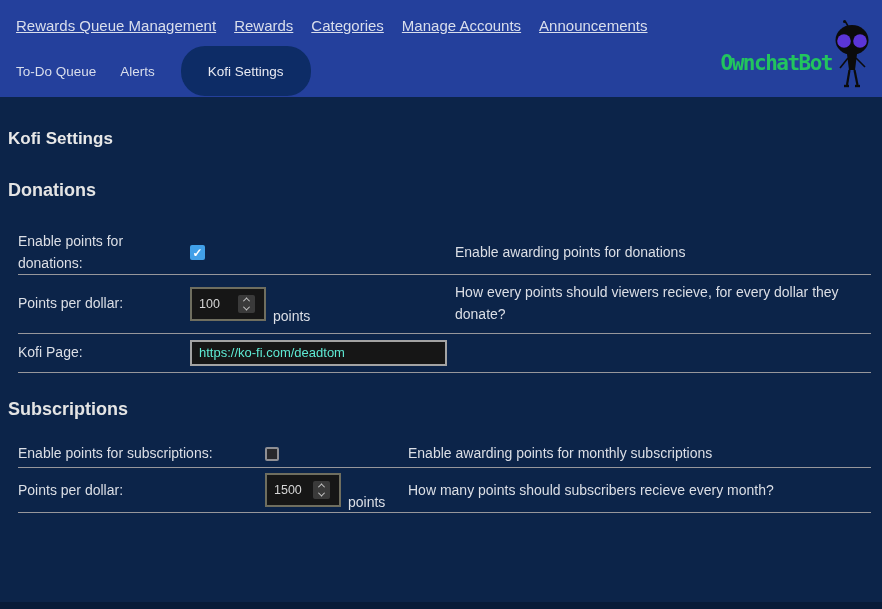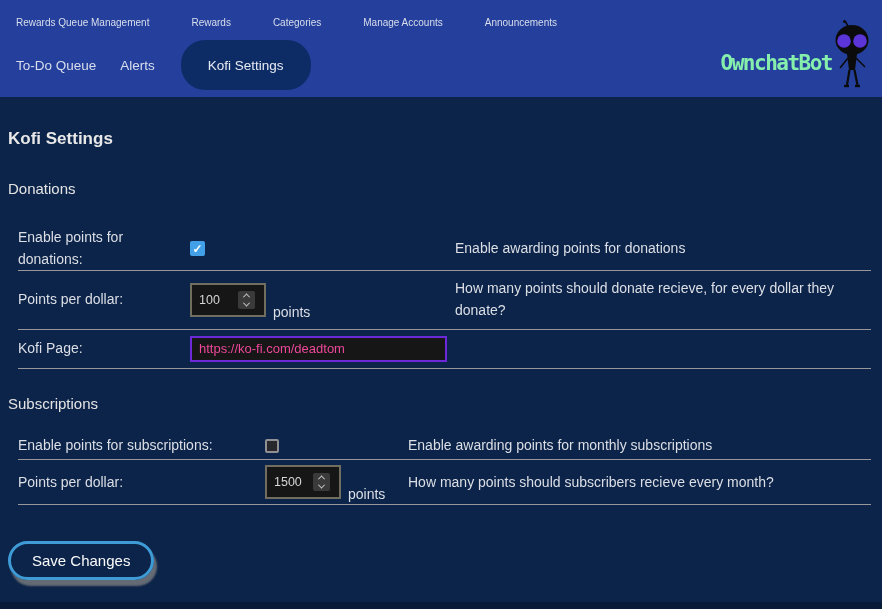--- a/index.html
+++ b/index.html
@@ -7,47 +7,47 @@
   body {
     width:882px; height:609px; overflow:hidden; position:relative;
     background:#0C2449;
     font-family:"Liberation Sans", sans-serif;
     color:#DCDFE6;
   }
 
   
   .nav { height:97px; background:#24409C; position:relative; }
   .nav-row1 {
-    display:flex; gap:42px; padding:17px 0 0 16px;
-    font-size:10px; color:#D9DEEC;
+    display:flex; gap:18px; padding:17px 0 0 16px;
+    font-size:15px; color:#D9DEEC;text-decoration:underline;
   }
   .nav-row2 {
     display:flex; align-items:stretch; gap:24px;
     padding-left:16px; margin-top:12px; height:50px;
     font-size:13.5px; color:#D9DEEC;
   }
   .nav-link  { white-space:nowrap; cursor:pointer; }
   .nav-link2 { display:flex; align-items:center; white-space:nowrap; cursor:pointer; }
   .nav-link2.active {
     background:#0D2C66; border-radius:24px; padding:0 27px; margin-left:2px;
     color:#E8EAF2;
   }
 
   
   .logo { position:absolute; top:20px; right:6px; display:flex; align-items:flex-end; }
   .logo-text {
-    color:#86efac; font-family:"DejaVu Sans Mono", monospace; font-weight:bold;
+    color:#22c55e; font-family:"DejaVu Sans Mono", monospace; font-weight:bold;
     font-size:21px; letter-spacing:-1.5px; line-height:1; margin:0 -4px 16px 0;
   }
   .robot { width:48px; height:70px; }
 
   
   .main { padding:0 8px; }
   .page-title { font-size:17px; font-weight:bold; color:#E8E8E8; margin:32px 0 0; }
-  .section-heading { font-size:15px; font-weight:normal; color:#E4E4E4; margin:31px 0 0; }
+  .section-heading { font-size:18px; font-weight:bold; color:#E4E4E4; margin:31px 0 0; }
   .section-heading.subs { margin-top:26px; }
 
   .settings-table { margin:26px 3px 0 10px; font-size:14px; }
   .settings-table.subs { margin-top:20px; }
   .row { display:grid; align-items:center; border-bottom:1px solid #97979B; }
   .donations .row { grid-template-columns:172px 265px 1fr; }
   .subscriptions .row { grid-template-columns:247px 143px 1fr; }
   .row.d1 { padding:4px 0 0; }
   .row.d2 { padding:7px 0; }
   .row.d3 { padding:6px 0; }
@@ -77,21 +77,21 @@
     width:17px; height:18px; background:#3A3A3A; border-radius:2px;
     display:flex; flex-direction:column; align-items:center; justify-content:center;
     gap:4px; cursor:pointer;
   }
   .chev { width:5px; height:5px; border:solid #CFCFCF; border-width:1.5px 1.5px 0 0; }
   .chev.up   { transform:rotate(-45deg) translate(-1px,1px); }
   .chev.down { transform:rotate(135deg) translate(-1px,1px); }
 
   
   .textinput {
-    background:#161616; border:2px solid #6d28d9; outline:none; color:#ec4899;
+    background:#161616; border:2px solid #a3a3a3; outline:none; color:#5eead4;
     font-size:13px; width:257px; height:26px; padding:1px 7px;
     font-family:"Liberation Sans", sans-serif;
   }
   .suffix { margin-left:7px;margin-top:24px; }
 
   
   .save-btn {
     margin-top:36px; background:transparent;
     border:3px solid #3E9BD6; border-radius:22px;
     color:#FAFAFA; font-size:15px; padding:8px 21px;
@@ -158,21 +158,21 @@
       <div class="cell-control">
         <span class="numwrap">
           <input type="text" value="100" style="">
           <span class="spinner">
             <span class="chev up"></span>
             <span class="chev down"></span>
           </span>
         </span>
         <span class="suffix">points</span>
       </div>
-      <div class="cell-desc">How many points should donate recieve, for every dollar they donate?</div>
+      <div class="cell-desc">How every points should viewers recieve, for every dollar they donate?</div>
     </div>
 
     <div class="row d3">
       <div class="cell-label">Kofi Page:</div>
       <div class="cell-control">
         <input type="text" class="textinput" value="https://ko-fi.com/deadtom" style="">
       </div>
     </div>
   </div>
 
@@ -196,16 +196,15 @@
             <span class="chev up"></span>
             <span class="chev down"></span>
           </span>
         </span>
         <span class="suffix">points</span>
       </div>
       <div class="cell-desc">How many points should subscribers recieve every month?</div>
     </div>
   </div>
 
-  <button class="save-btn">Save Changes</button>
 </div>
 
 <div class="footer-strip"></div>
 
 </body></html>

